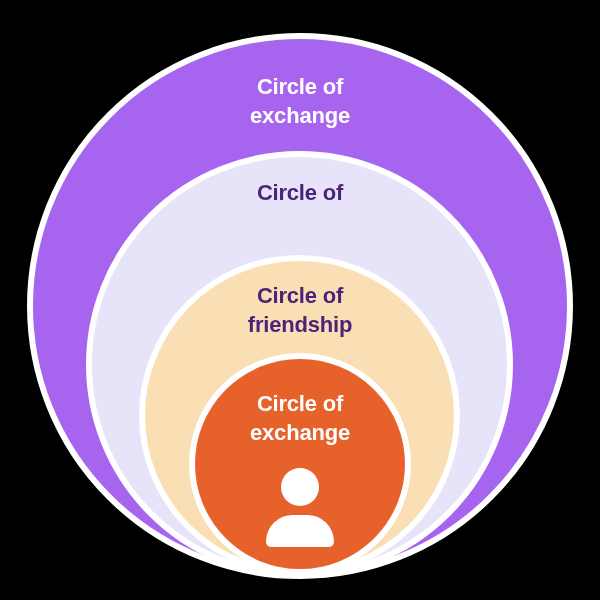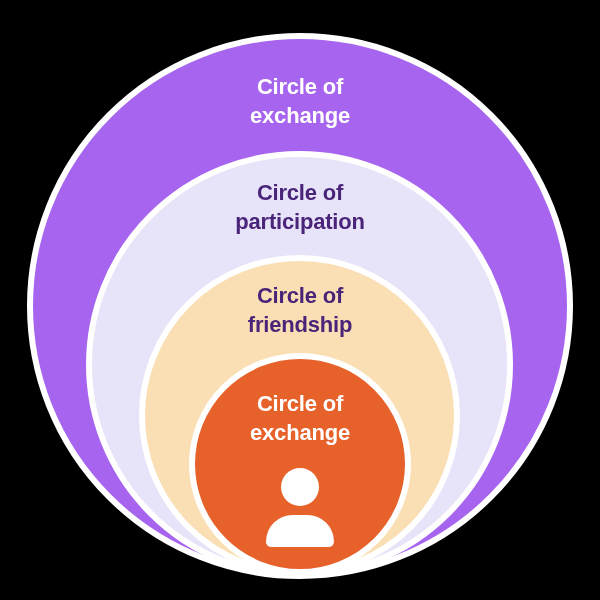--- a/index.html
+++ b/index.html
@@ -78,21 +78,20 @@
 
   <div class="circle c3" style="background: rgb(231, 97, 43); border-color: rgb(255, 255, 255);"></div>
 
   <div class="label l0" style="color: rgb(255, 255, 255);">
     <div>Circle of</div>
     <div>exchange</div>
   </div>
 
   <div class="label l1" style="color: rgb(74, 36, 120);">
     <div>Circle of</div>
-    <div>participation</div>
   </div>
 
   <div class="label l2" style="color: rgb(74, 36, 120);">
     <div>Circle of</div>
     <div>friendship</div>
   </div>
 
   <div class="label l3" style="color: rgb(255, 255, 255);">
     <div>Circle of</div>
     <div>exchange</div>

